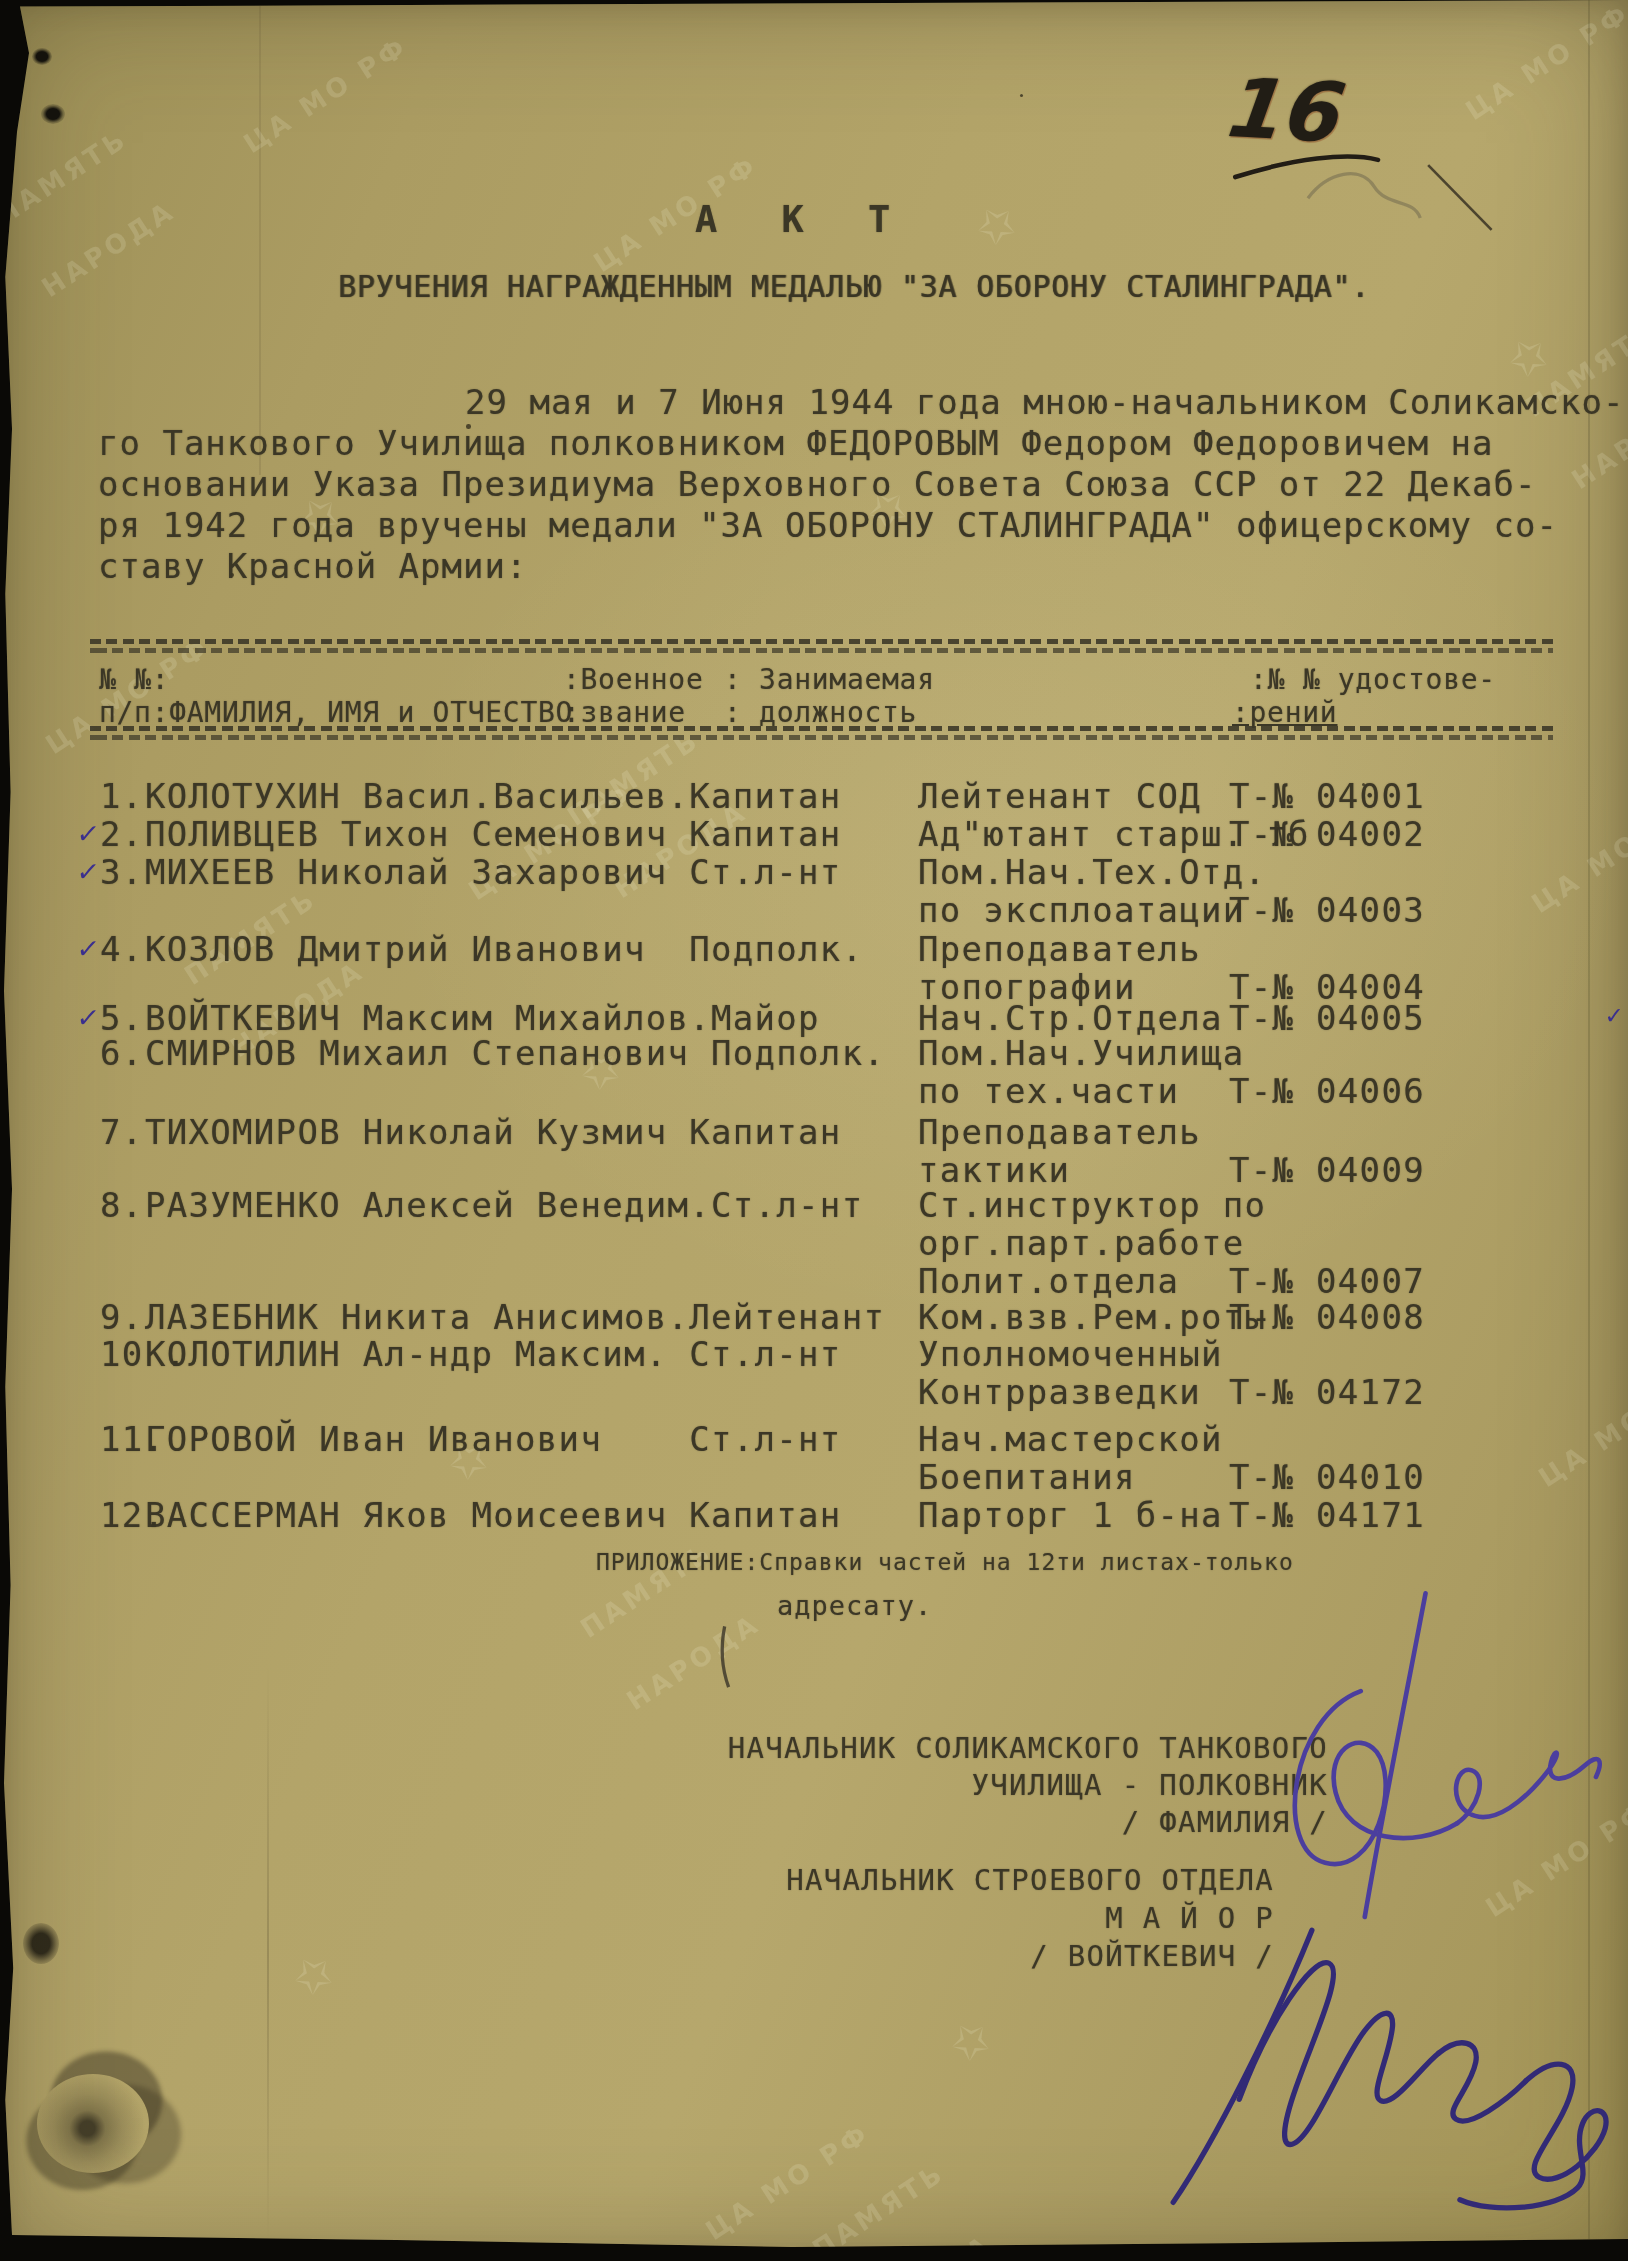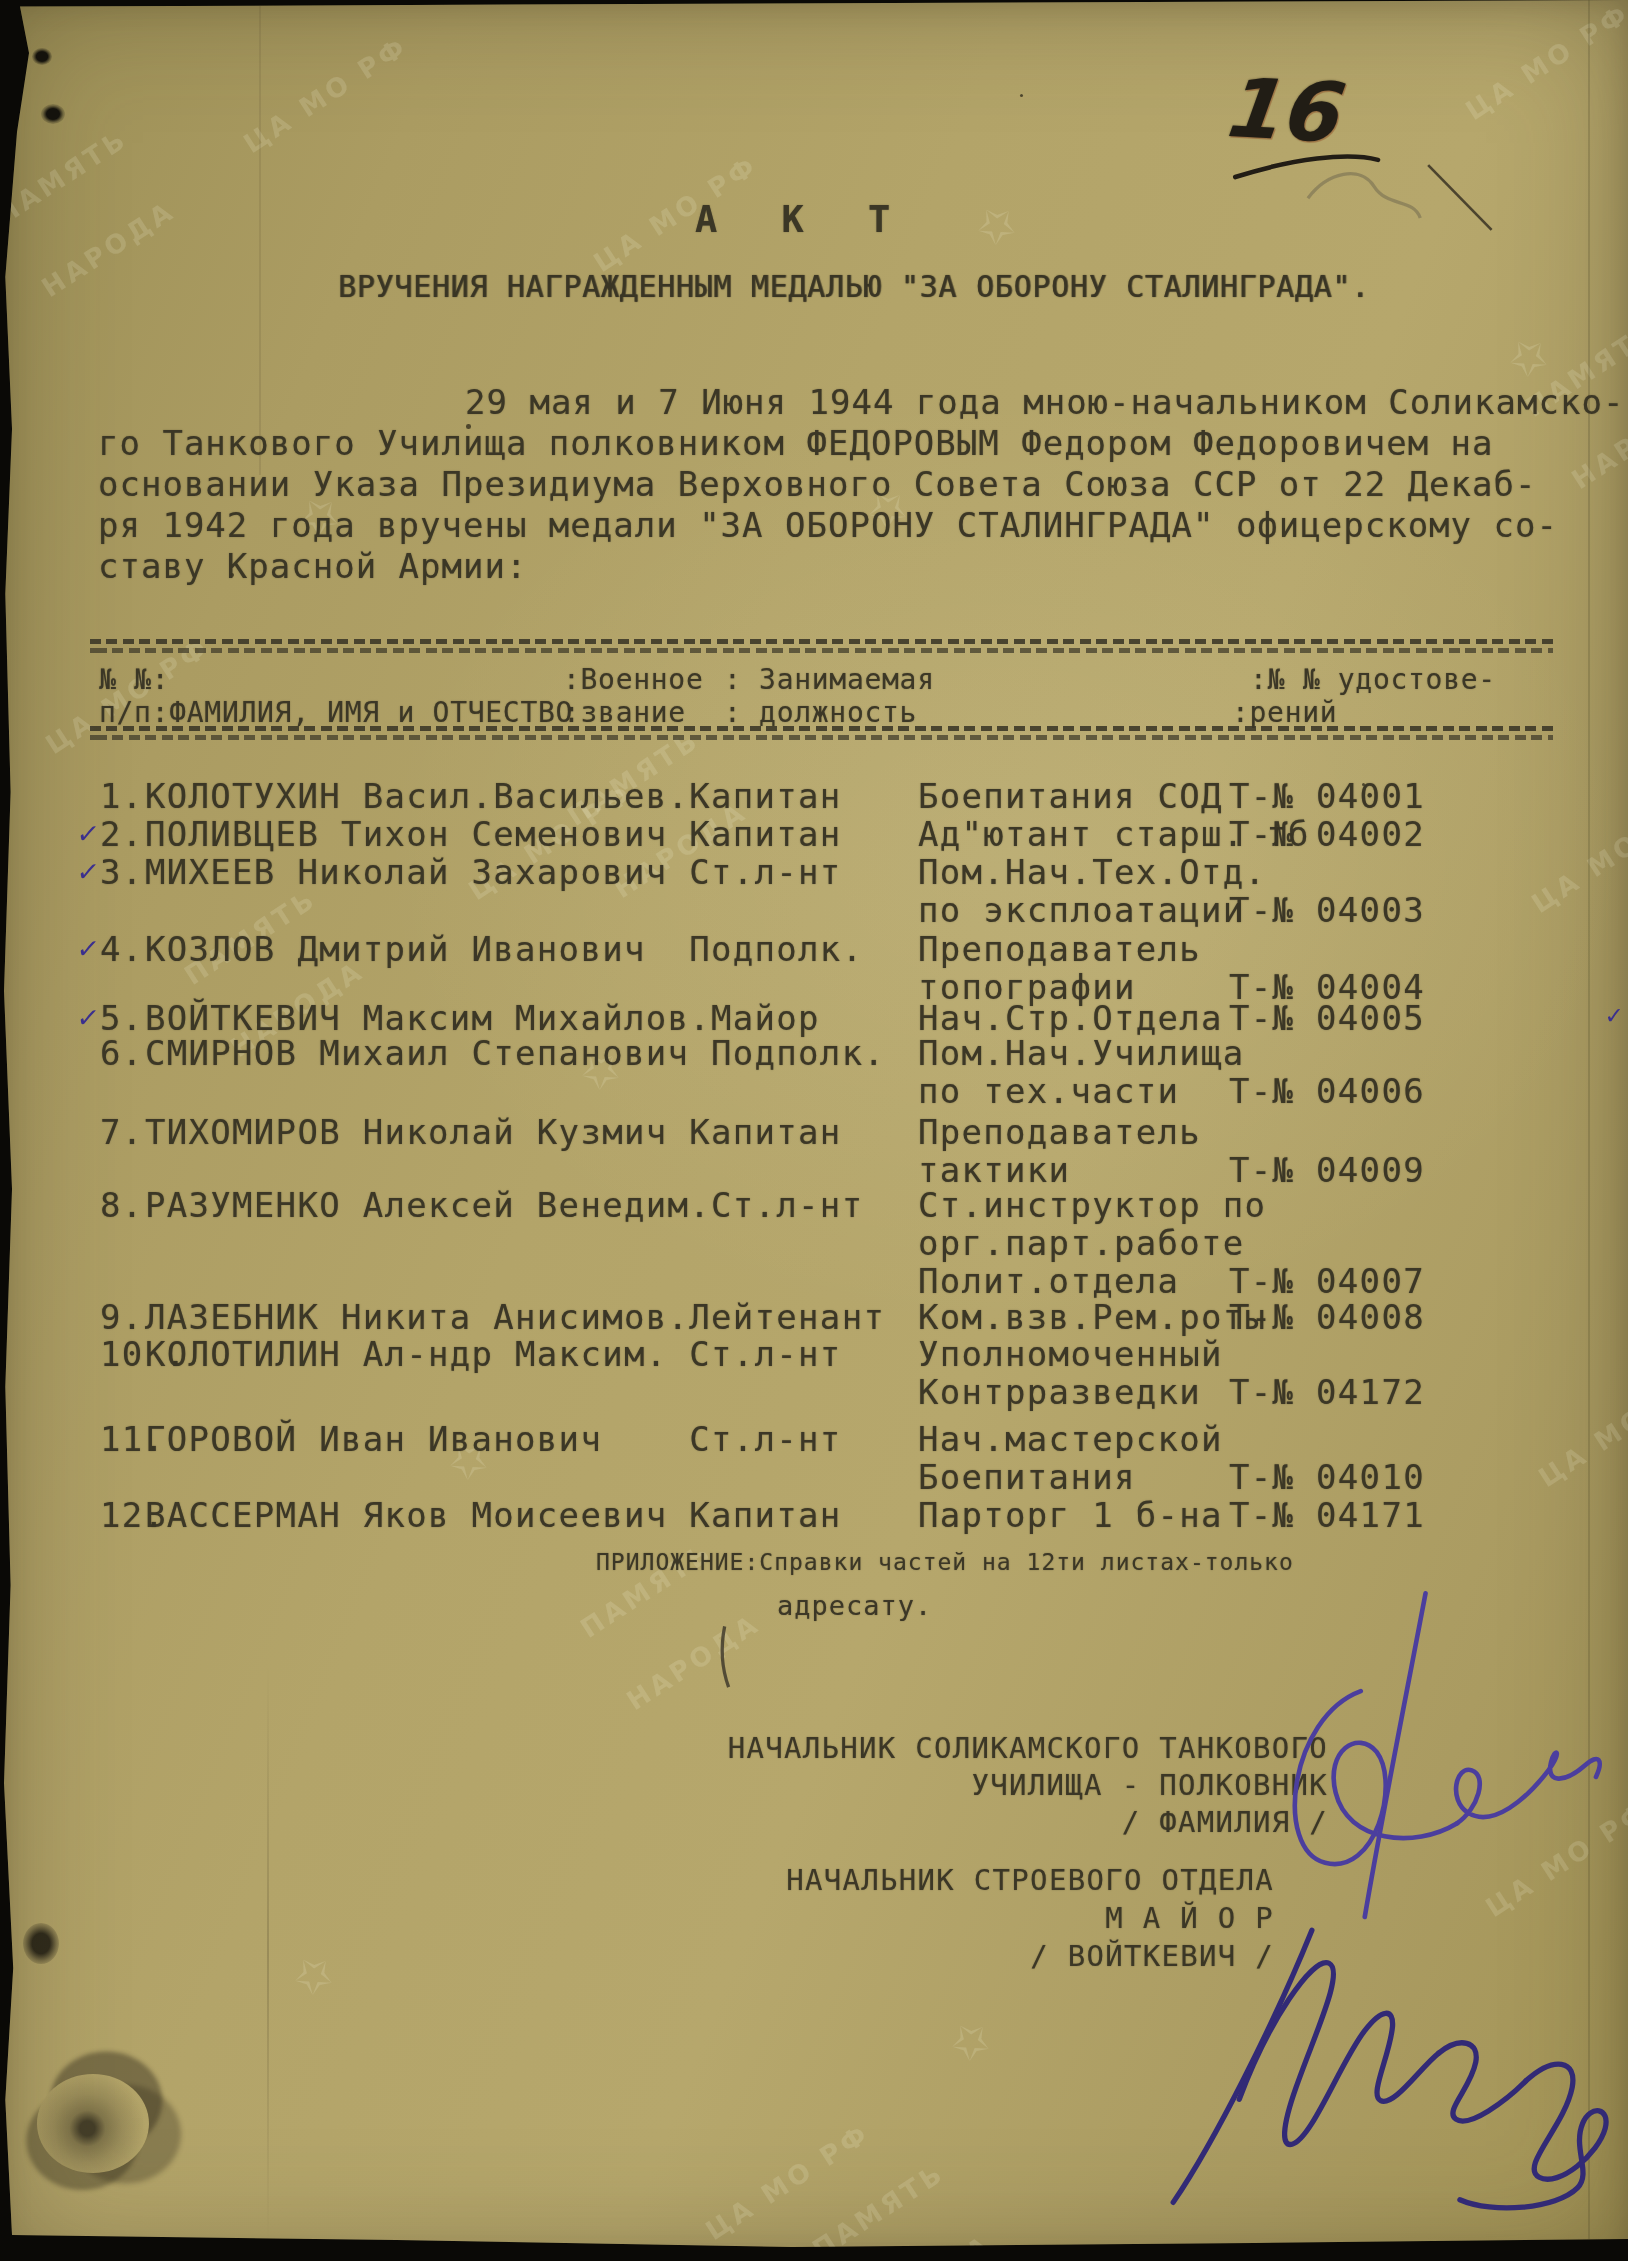--- a/index.html
+++ b/index.html
@@ -137,30 +137,30 @@
     </div>
 
     <div class="chain" style="top:639px;"></div>
     <span class="th ink" style="left:99px;top:666px;">№ №:</span>
     <span class="th ink" style="left:99px;top:699px;">п/п:ФАМИЛИЯ, ИМЯ и ОТЧЕСТВО</span>
     <span class="th ink" style="left:563px;top:666px;">:Военное</span>
     <span class="th ink" style="left:563px;top:699px;">:звание</span>
     <span class="th ink" style="left:724px;top:666px;">: Занимаемая</span>
     <span class="th ink" style="left:724px;top:699px;">: должность</span>
     <span class="th ink" style="left:1232px;top:666px;margin-left:18px;">:№ № удостове-</span>
-    <span class="th ink" style="left:1232px;top:699px;">:рений</span>
+    <span class="th ink" style="left:1232px;top:699px;text-decoration:underline;">:рений</span>
     <div class="chain" style="top:726px;"></div>
 
     <div>
 
         <div class="trow" style="top: 777px;">
           <span class="check ink-pen"></span>
           <span class="rnum ink">1.</span>
           <span class="rname ink">КОЛОТУХИН Васил.Васильев.Капитан</span>
-          <div class="rpos ink">Боепитания СОД</div>
+          <div class="rpos ink">Лейтенант СОД</div>
           <span class="rcert ink">Т-№ 04001</span>
           <span class="check-right ink-pen"></span>
         </div>
 
         <div class="trow" style="top: 815px;">
           <span class="check ink-pen">✓</span>
           <span class="rnum ink">2.</span>
           <span class="rname ink">ПОЛИВЦЕВ Тихон Семенович Капитан</span>
           <div class="rpos ink">Ад"ютант старш. тб</div>
           <span class="rcert ink">Т-№ 04002</span>

